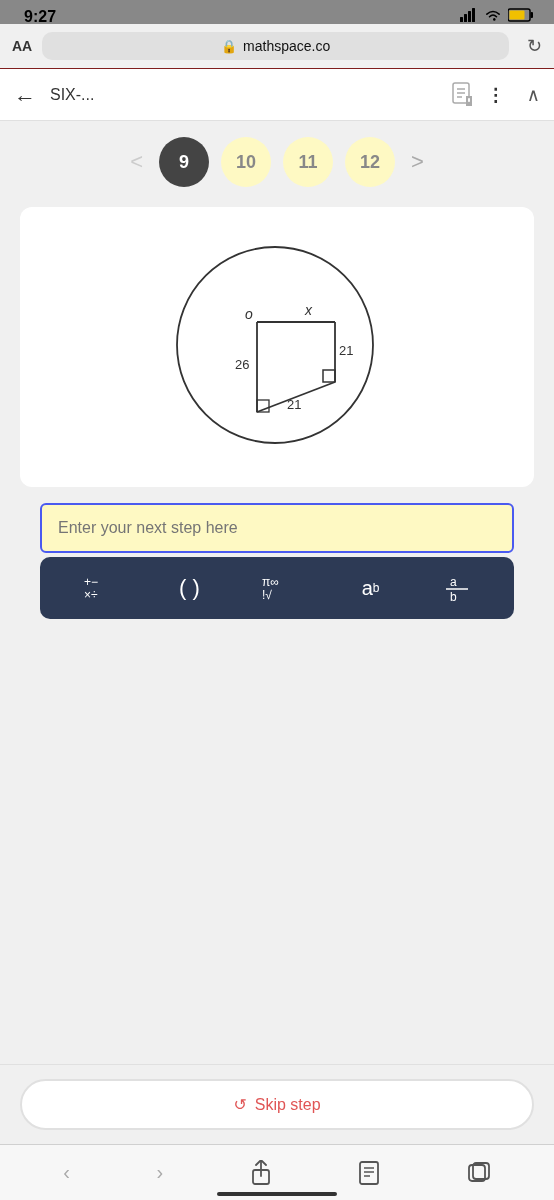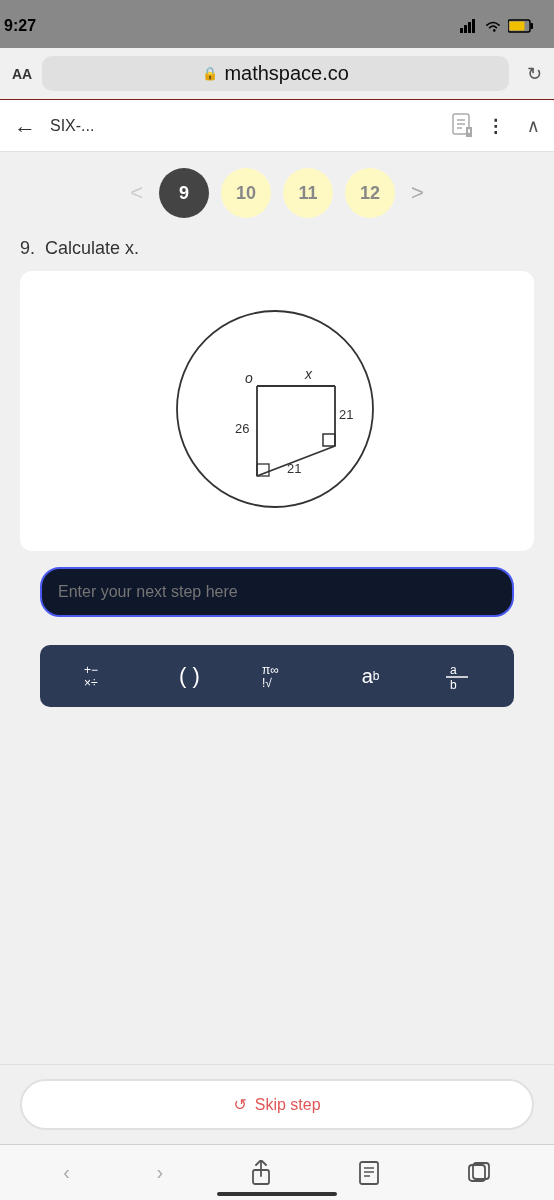--- a/index.html
+++ b/index.html
@@ -9,23 +9,23 @@
       background: #888;
       font-family: -apple-system, BlinkMacSystemFont, 'Helvetica Neue', sans-serif;
       overflow-x: hidden;
     }
 
     
     .status-bar {
       background: #888;
       display: flex;
       justify-content: space-between;
-      align-items: center;
-      padding: 8px 20px 4px 4px;
-      height: 48px;
+      align-items: flex-start;
+      padding: 8px 20px 4px 24px;
+      height: 24px;
     }
     .status-time {
       font-size: 16px;
       font-weight: 600;
       color: #000;
     }
     .status-icons {
       display: flex;
       align-items: center;
       gap: 6px;
@@ -56,21 +56,21 @@
       background: #e0e0e0;
       border-radius: 10px;
       padding: 6px 12px;
       gap: 6px;
     }
     .lock-icon {
       font-size: 13px;
       color: #555;
     }
     .url-text {
-      font-size: 20px;
+      font-size: 14px;
       color: #111;
       font-weight: 400;
     }
     .reload-icon {
       font-size: 18px;
       color: #555;
       margin-left: 8px;
     }
 
     
@@ -194,27 +194,27 @@
       margin-bottom: 16px;
     }
 
     
     .answer-area {
       padding: 0 20px;
     }
     .step-input {
       width: 100%;
       border: 2px solid #4a5af0;
-      border-radius: 20px;
+      border-radius: 6px;
       padding: 14px 16px;
       font-size: 16px;
       color: #888;
-      background: #0f172a;
+      background: #fef9c3;
       outline: none;
-      margin-bottom: 28px;
+      margin-bottom: 4px;
     }
 
     
     .math-toolbar {
       background: #2d3a55;
       border-radius: 10px;
       display: flex;
       align-items: center;
       justify-content: space-around;
       padding: 10px 16px;
@@ -387,24 +387,20 @@
     <div class="q-bubble">
       <span>11</span>
     </div>
     <div class="q-bubble">
       <span>12</span>
     </div>
     <span class="nav-arrow active">&gt;</span>
   </div>
 
   <div class="question-area">
-    <div class="question-label">
-      <span>9.</span>
-      &nbsp;<span>Calculate x.</span>
-    </div>
 
     <div class="diagram-card">
       <svg class="diagram-svg" viewBox="0 0 240 240">
 
         <circle cx="118" cy="118" r="98" stroke="#333" stroke-width="1.8" fill="none"></circle>
 
         <rect x="166" y="143" width="12" height="12" stroke="#333" stroke-width="1.5" fill="none"></rect>
 
         <line x1="100" y1="95" x2="178" y2="95" stroke="#333" stroke-width="1.8"></line>
         <line x1="178" y1="95" x2="178" y2="155" stroke="#333" stroke-width="1.8"></line>

